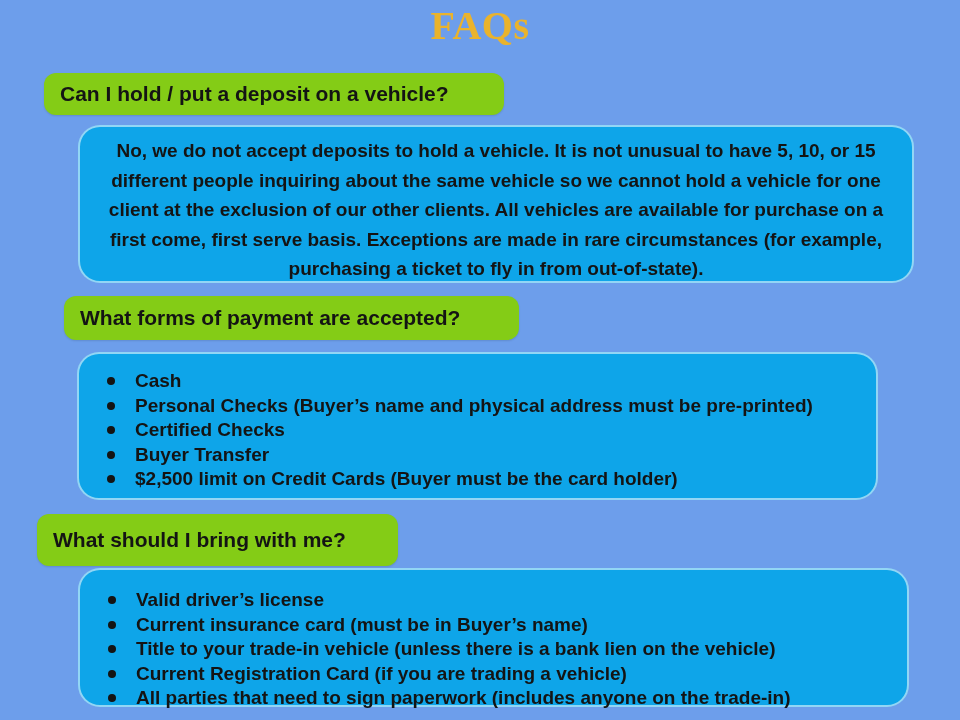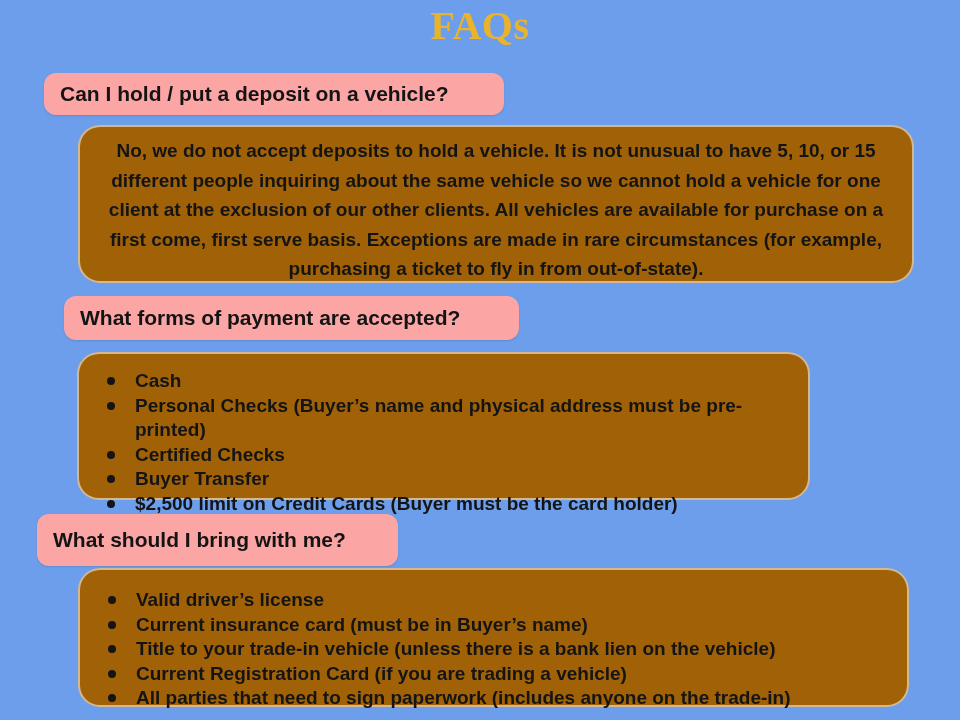--- a/index.html
+++ b/index.html
@@ -23,40 +23,40 @@
     width: 100%;
     text-align: center;
     font-size: 40px;
     font-weight: 700;
     color: #EAB32C;
     letter-spacing: 0.5px;
     font-family: Liberation Serif, serif;
   }
   .q-box {
     position: absolute;
-    background: #fca5a5;
+    background: #84cc16;
     border-radius: 12px;
     display: flex;
     align-items: center;
     padding: 16px 16px;
     font-size: 21px;
     box-shadow: 0 1px 2px rgba(0,0,0,0.12);
     box-sizing: border-box;
   }
   .a-box {
     position: absolute;
-    background: #a16207;
+    background: #0ea5e9;
     border: 2px solid rgba(255,255,255,0.55);
     border-radius: 22px;
     box-sizing: border-box;
   }
   #q1 { left: 44px;  top: 73px;  width: 460px; height: 42px; }
   #a1 { left: 78px;  top: 125px; width: 836px; height: 158px; }
   #q2 { left: 64px;  top: 296px; width: 455px; height: 44px; }
-  #a2 { left: 77px;  top: 352px; width: 733px; height: 148px; }
+  #a2 { left: 77px;  top: 352px; width: 801px; height: 148px; }
   #q3 { left: 37px;  top: 514px; width: 361px; height: 52px; }
   #a3 { left: 78px;  top: 568px; width: 831px; height: 139px; }
   .answer-paragraph {
     margin: 0;
     padding: 9px 26px 0 26px;
     text-align: center;
     font-size: 19px;
     line-height: 29.5px;
   }
   .bullet-list {

